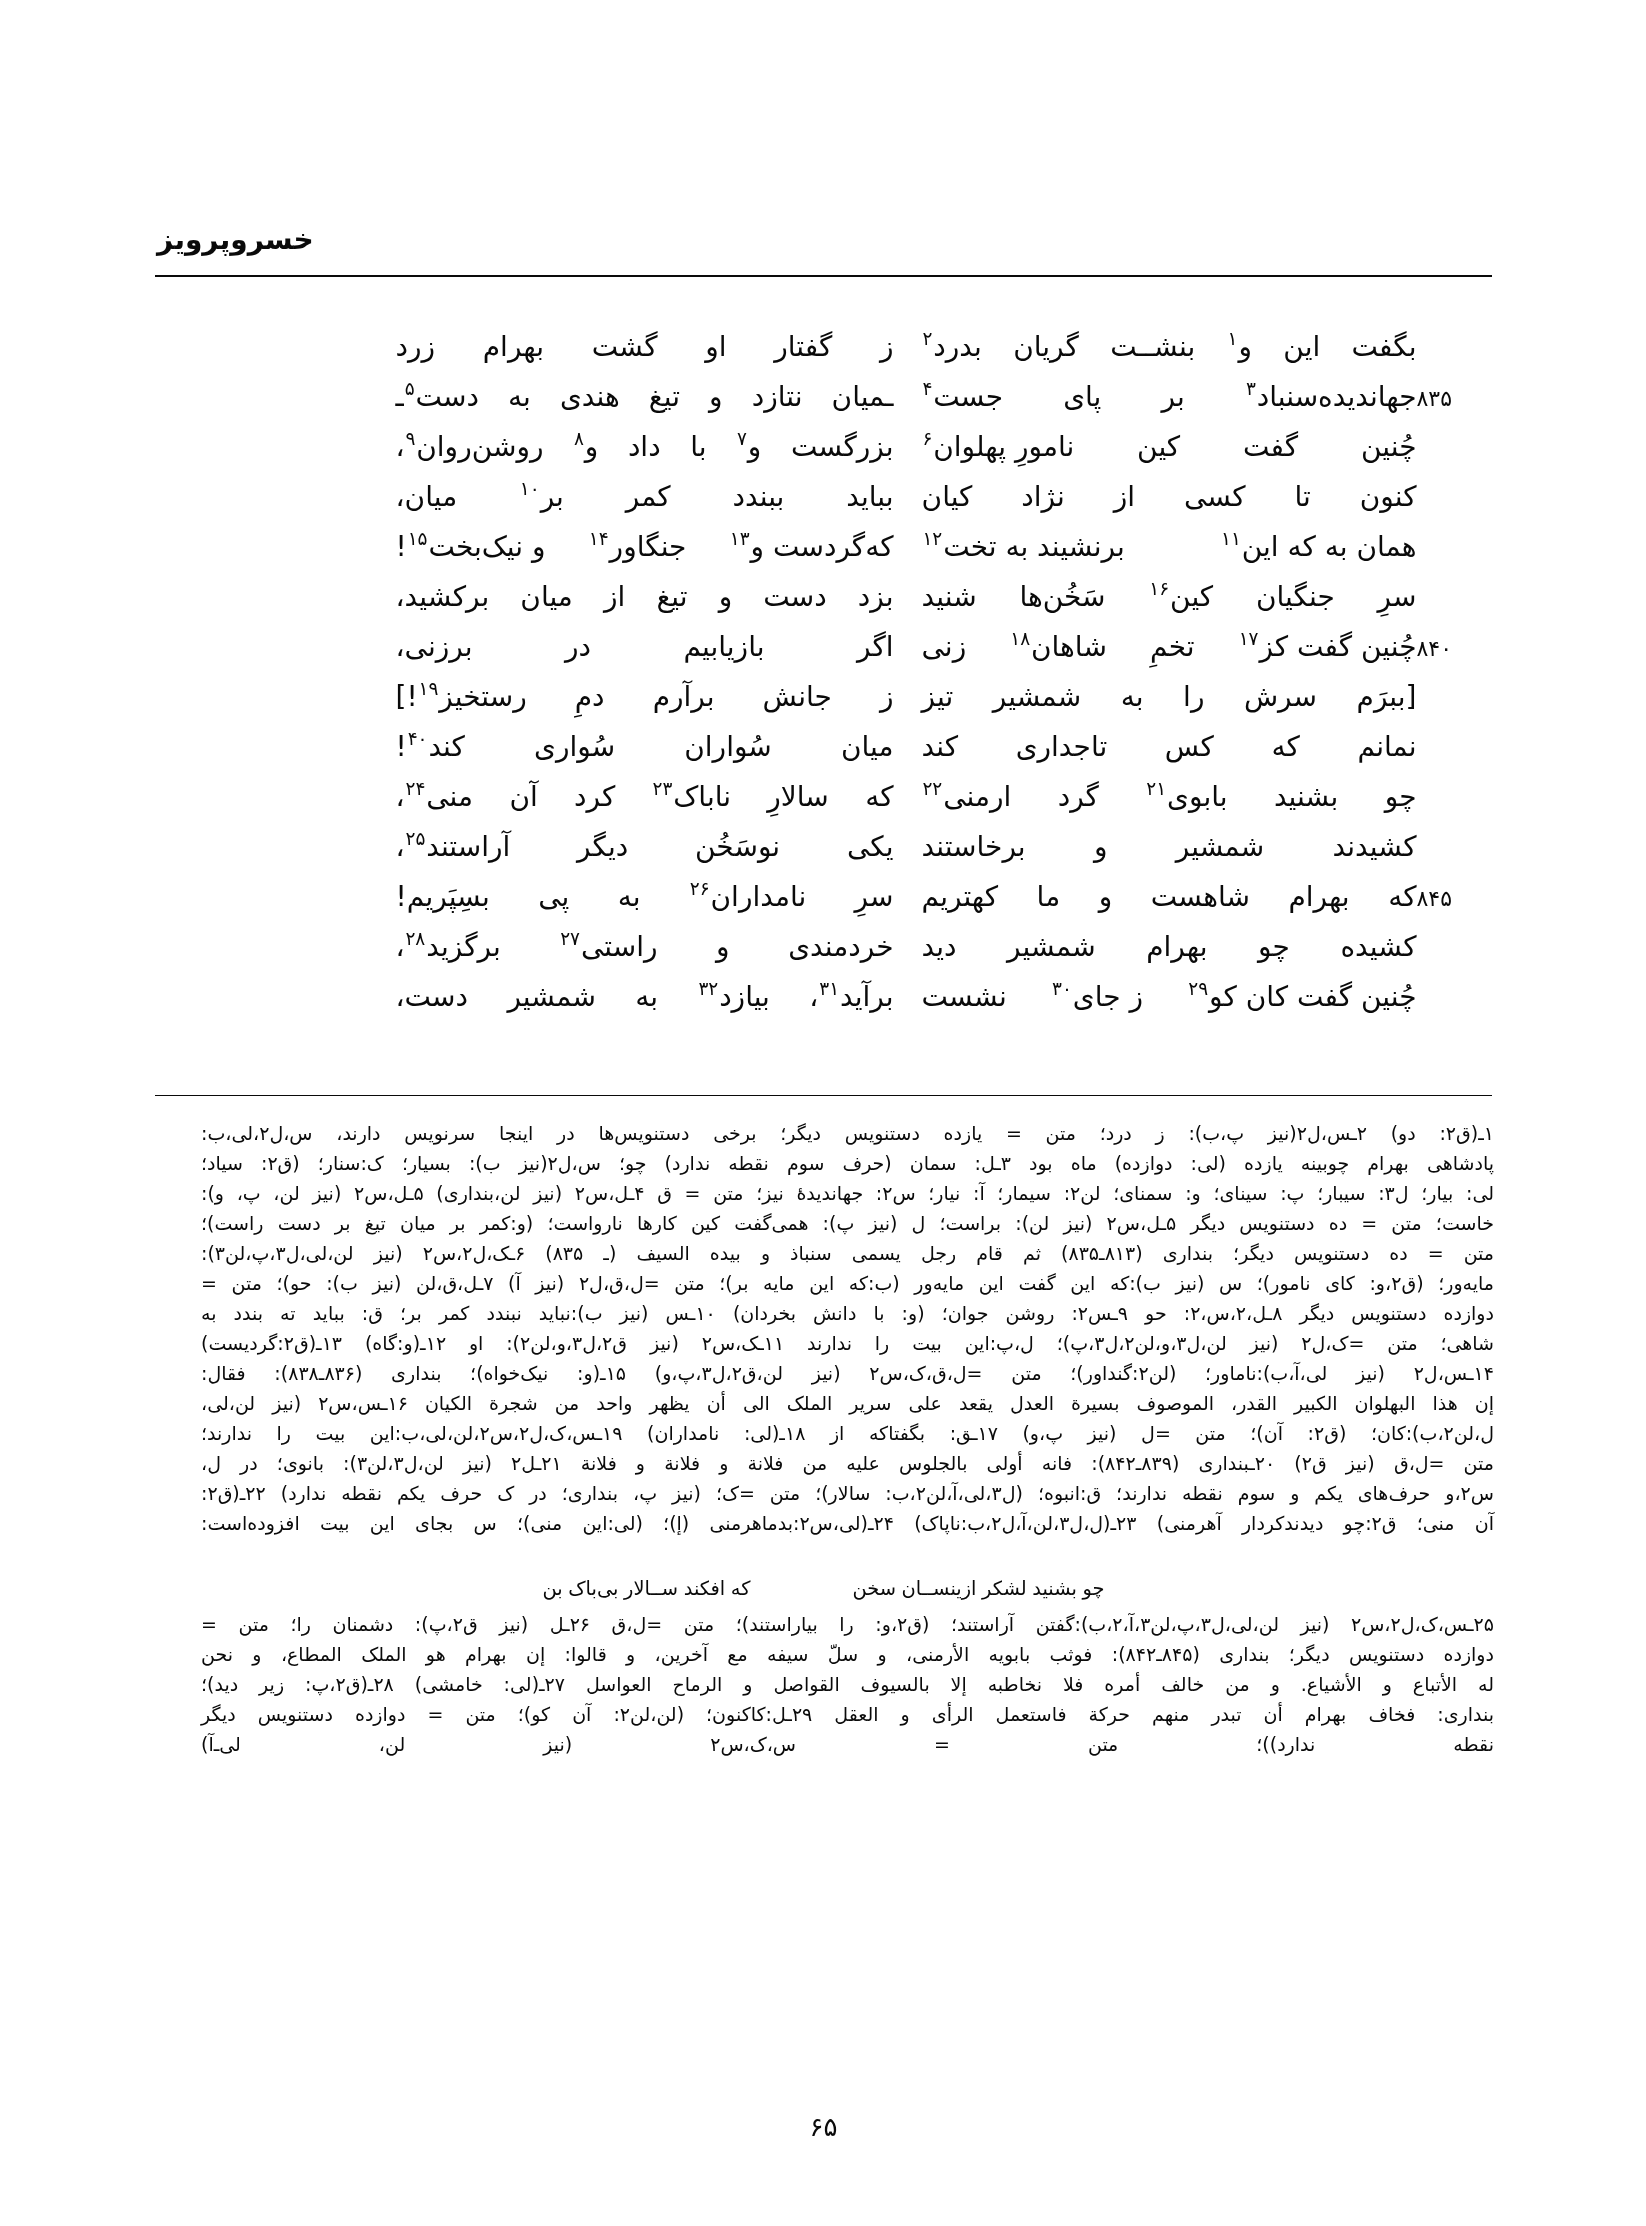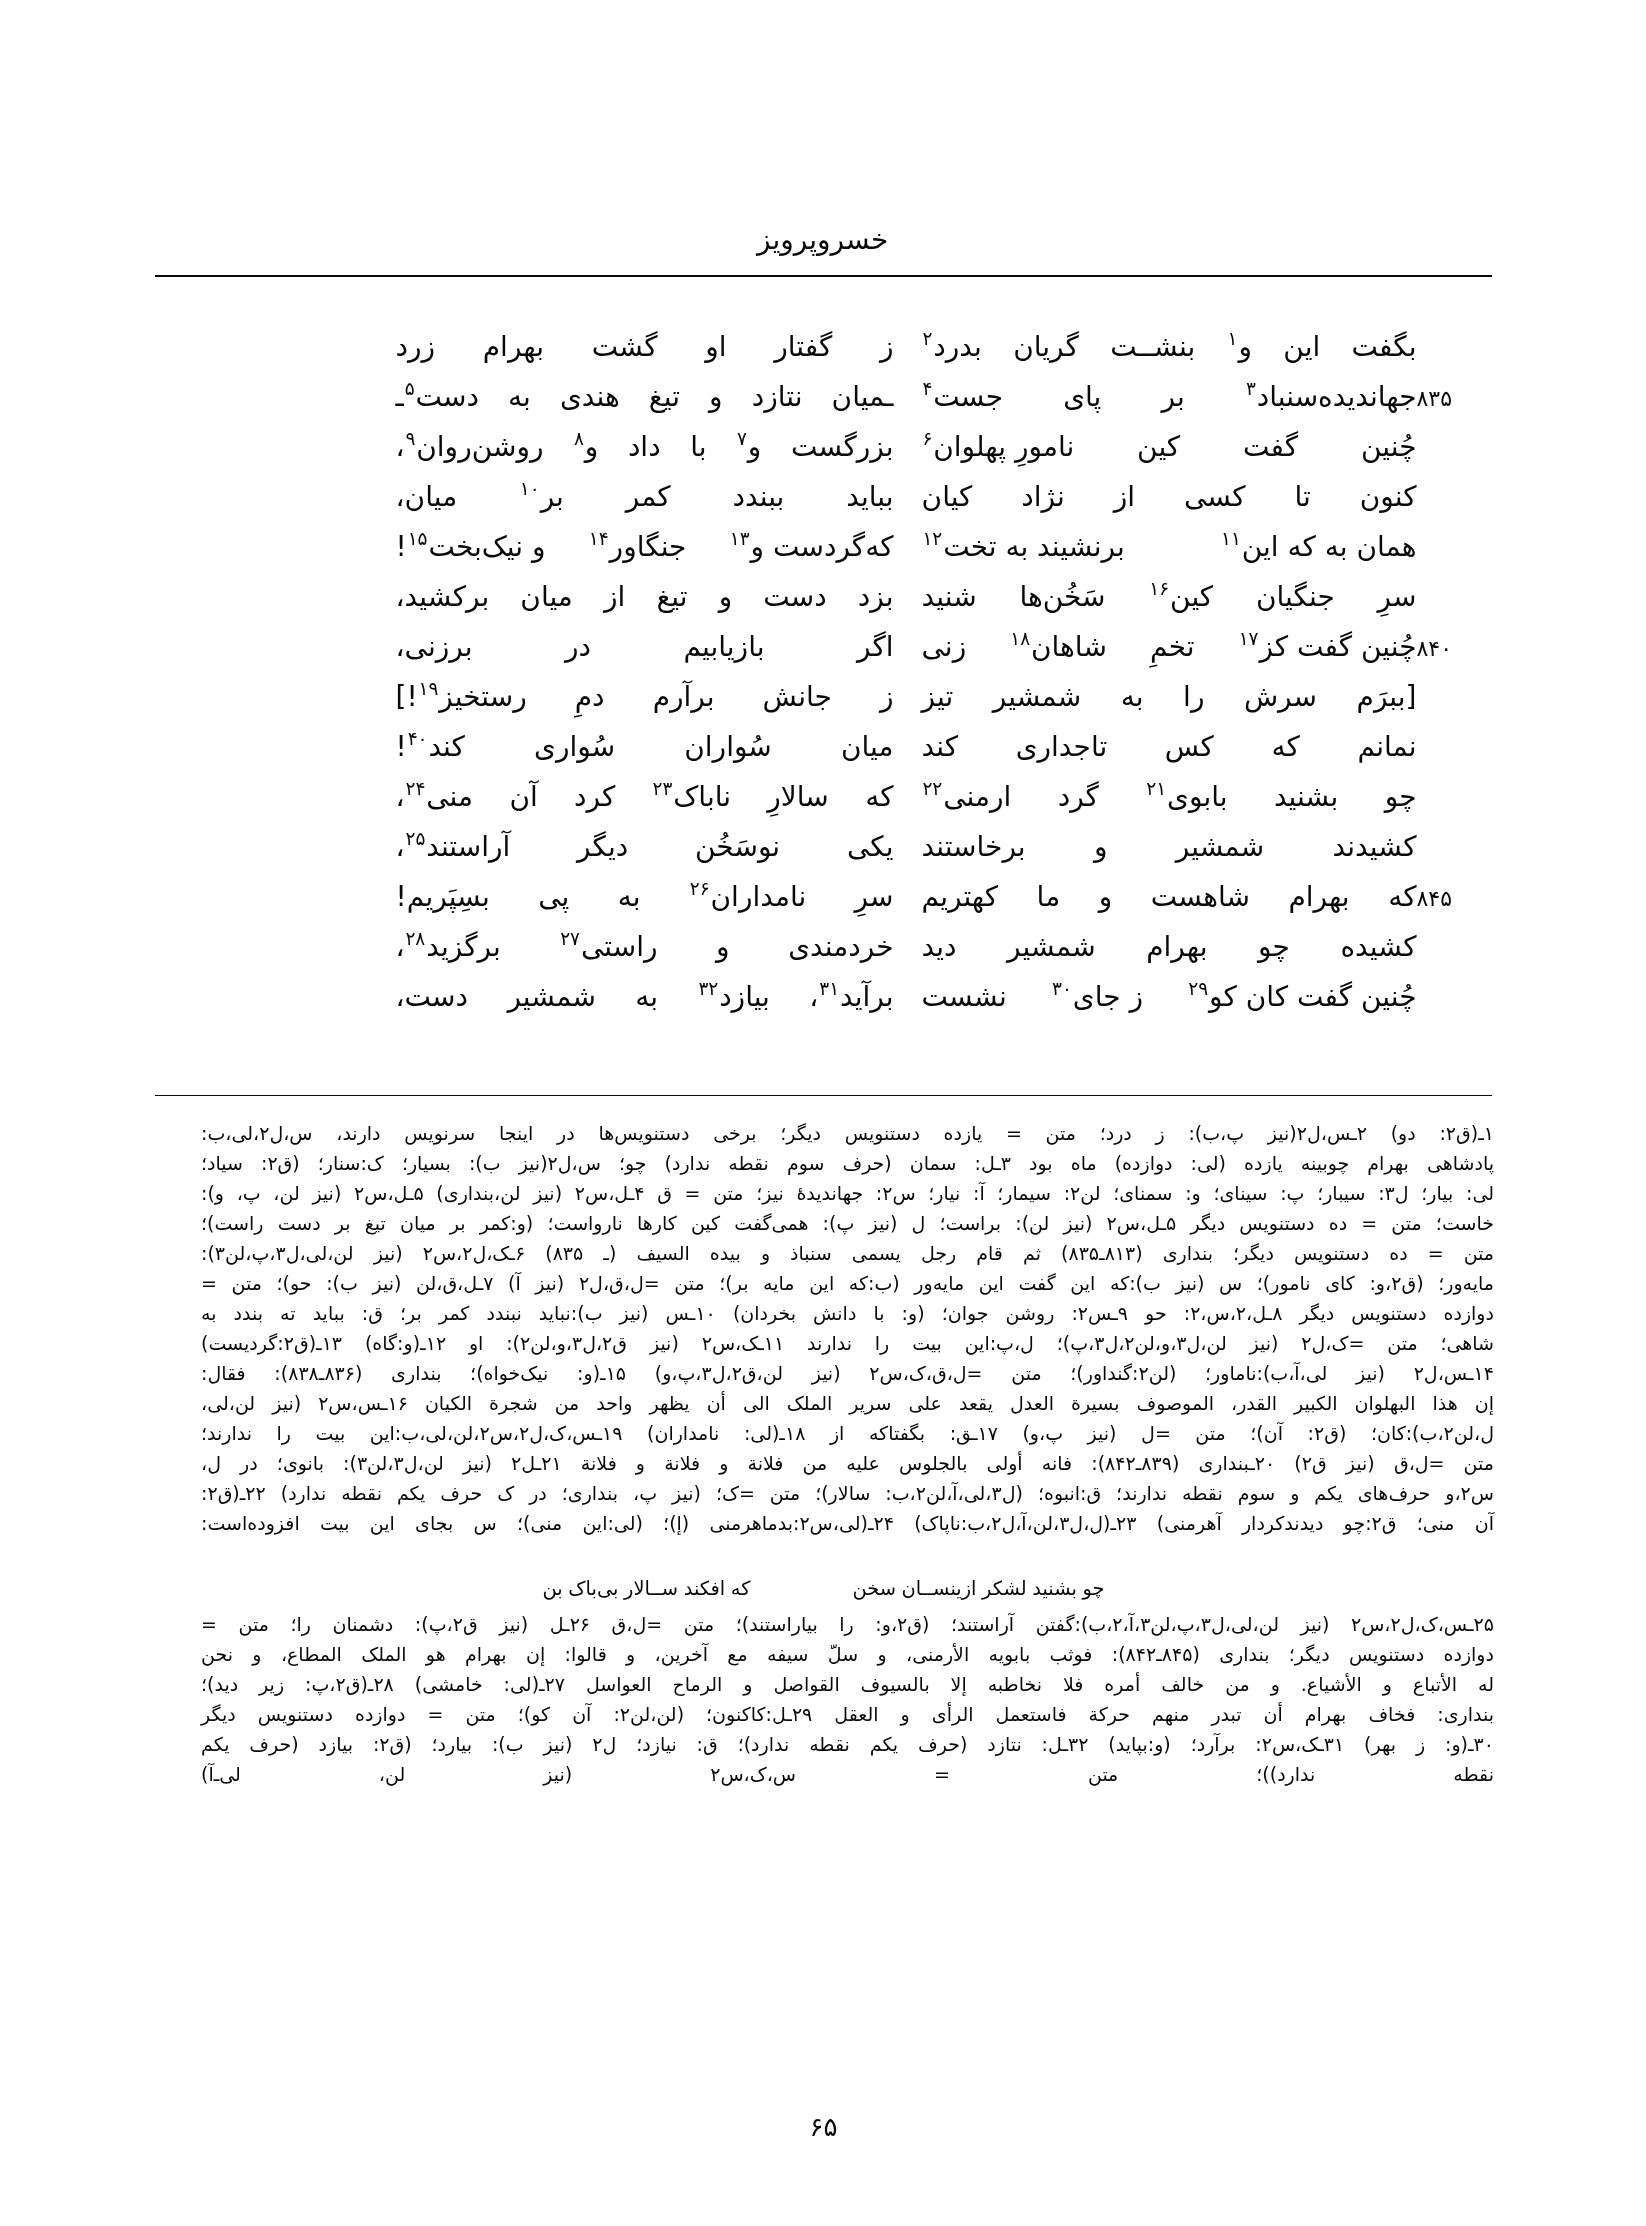--- a/index.html
+++ b/index.html
@@ -18,24 +18,24 @@
   }
 
   
   .runninghead-zone{
     position:absolute;
     top:226px; right:157px; left:157px;
     height:65px;
   }
   .runninghead{
     font-size:28px;
-    font-weight:400;
+    font-weight:700;
     letter-spacing:0.5px;
     line-height:1;
-    text-align:center;
+    text-align:left;
     padding-right:1.8px;
   }
   .head-rule{
     position:absolute;
     top:275px; right:155px; left:155px;
     height:0;
     border-top:2.8px solid #0a0a0a;
   }
 
   
@@ -473,21 +473,20 @@
 
     <div class="inset-verse">
       <span>چو بشنید لشکر ازینســان سخن</span>
       <span>که افکند ســالار بی‌باک بن</span>
     </div>
 
     <div class="app-line">۲۵ـس،ک،ل۲،س۲ (نیز لن،لی،ل۳،پ،لن۳،آ،۲،ب):گفتن آراستند؛ (ق۲،و: را بیاراستند)؛ متن =ل،ق   ۲۶ـل (نیز ق۲،پ): دشمنان را؛ متن =</div>
     <div class="app-line">دوازده دستنویس دیگر؛ بنداری (۸۴۵ـ۸۴۲): فوثب بابویه الأرمنی، و سلّ سیفه مع آخرین، و قالوا: إن بهرام هو الملک المطاع، و نحن</div>
     <div class="app-line">له الأتباع و الأشیاع. و من خالف أمره فلا نخاطبه إلا بالسیوف القواصل و الرماح العواسل   ۲۷ـ(لی: خامشی)   ۲۸ـ(ق۲،پ: زیر دید)؛</div>
     <div class="app-line">بنداری: فخاف بهرام أن تبدر منهم حرکة فاستعمل الرأی و العقل   ۲۹ـل:کاکنون؛ (لن،لن۲: آن کو)؛ متن = دوازده دستنویس دیگر</div>
-    <div class="app-line">۳۰ـ(و: ز بهر)   ۳۱ـک،س۲: برآرد؛ (و:بپاید)   ۳۲ـل: نتازد (حرف یکم نقطه ندارد)؛ ق: نیازد؛ ل۲ (نیز ب): بیارد؛ (ق۲: بیازد (حرف یکم</div>
     <div class="app-line">نقطه ندارد))؛ متن = س،ک،س۲ (نیز لن، لی‌ـ‌آ)</div>
 
   </div>
 
   <div class="folio">۶۵</div>
 
 </div>
 
 
 </body></html>

